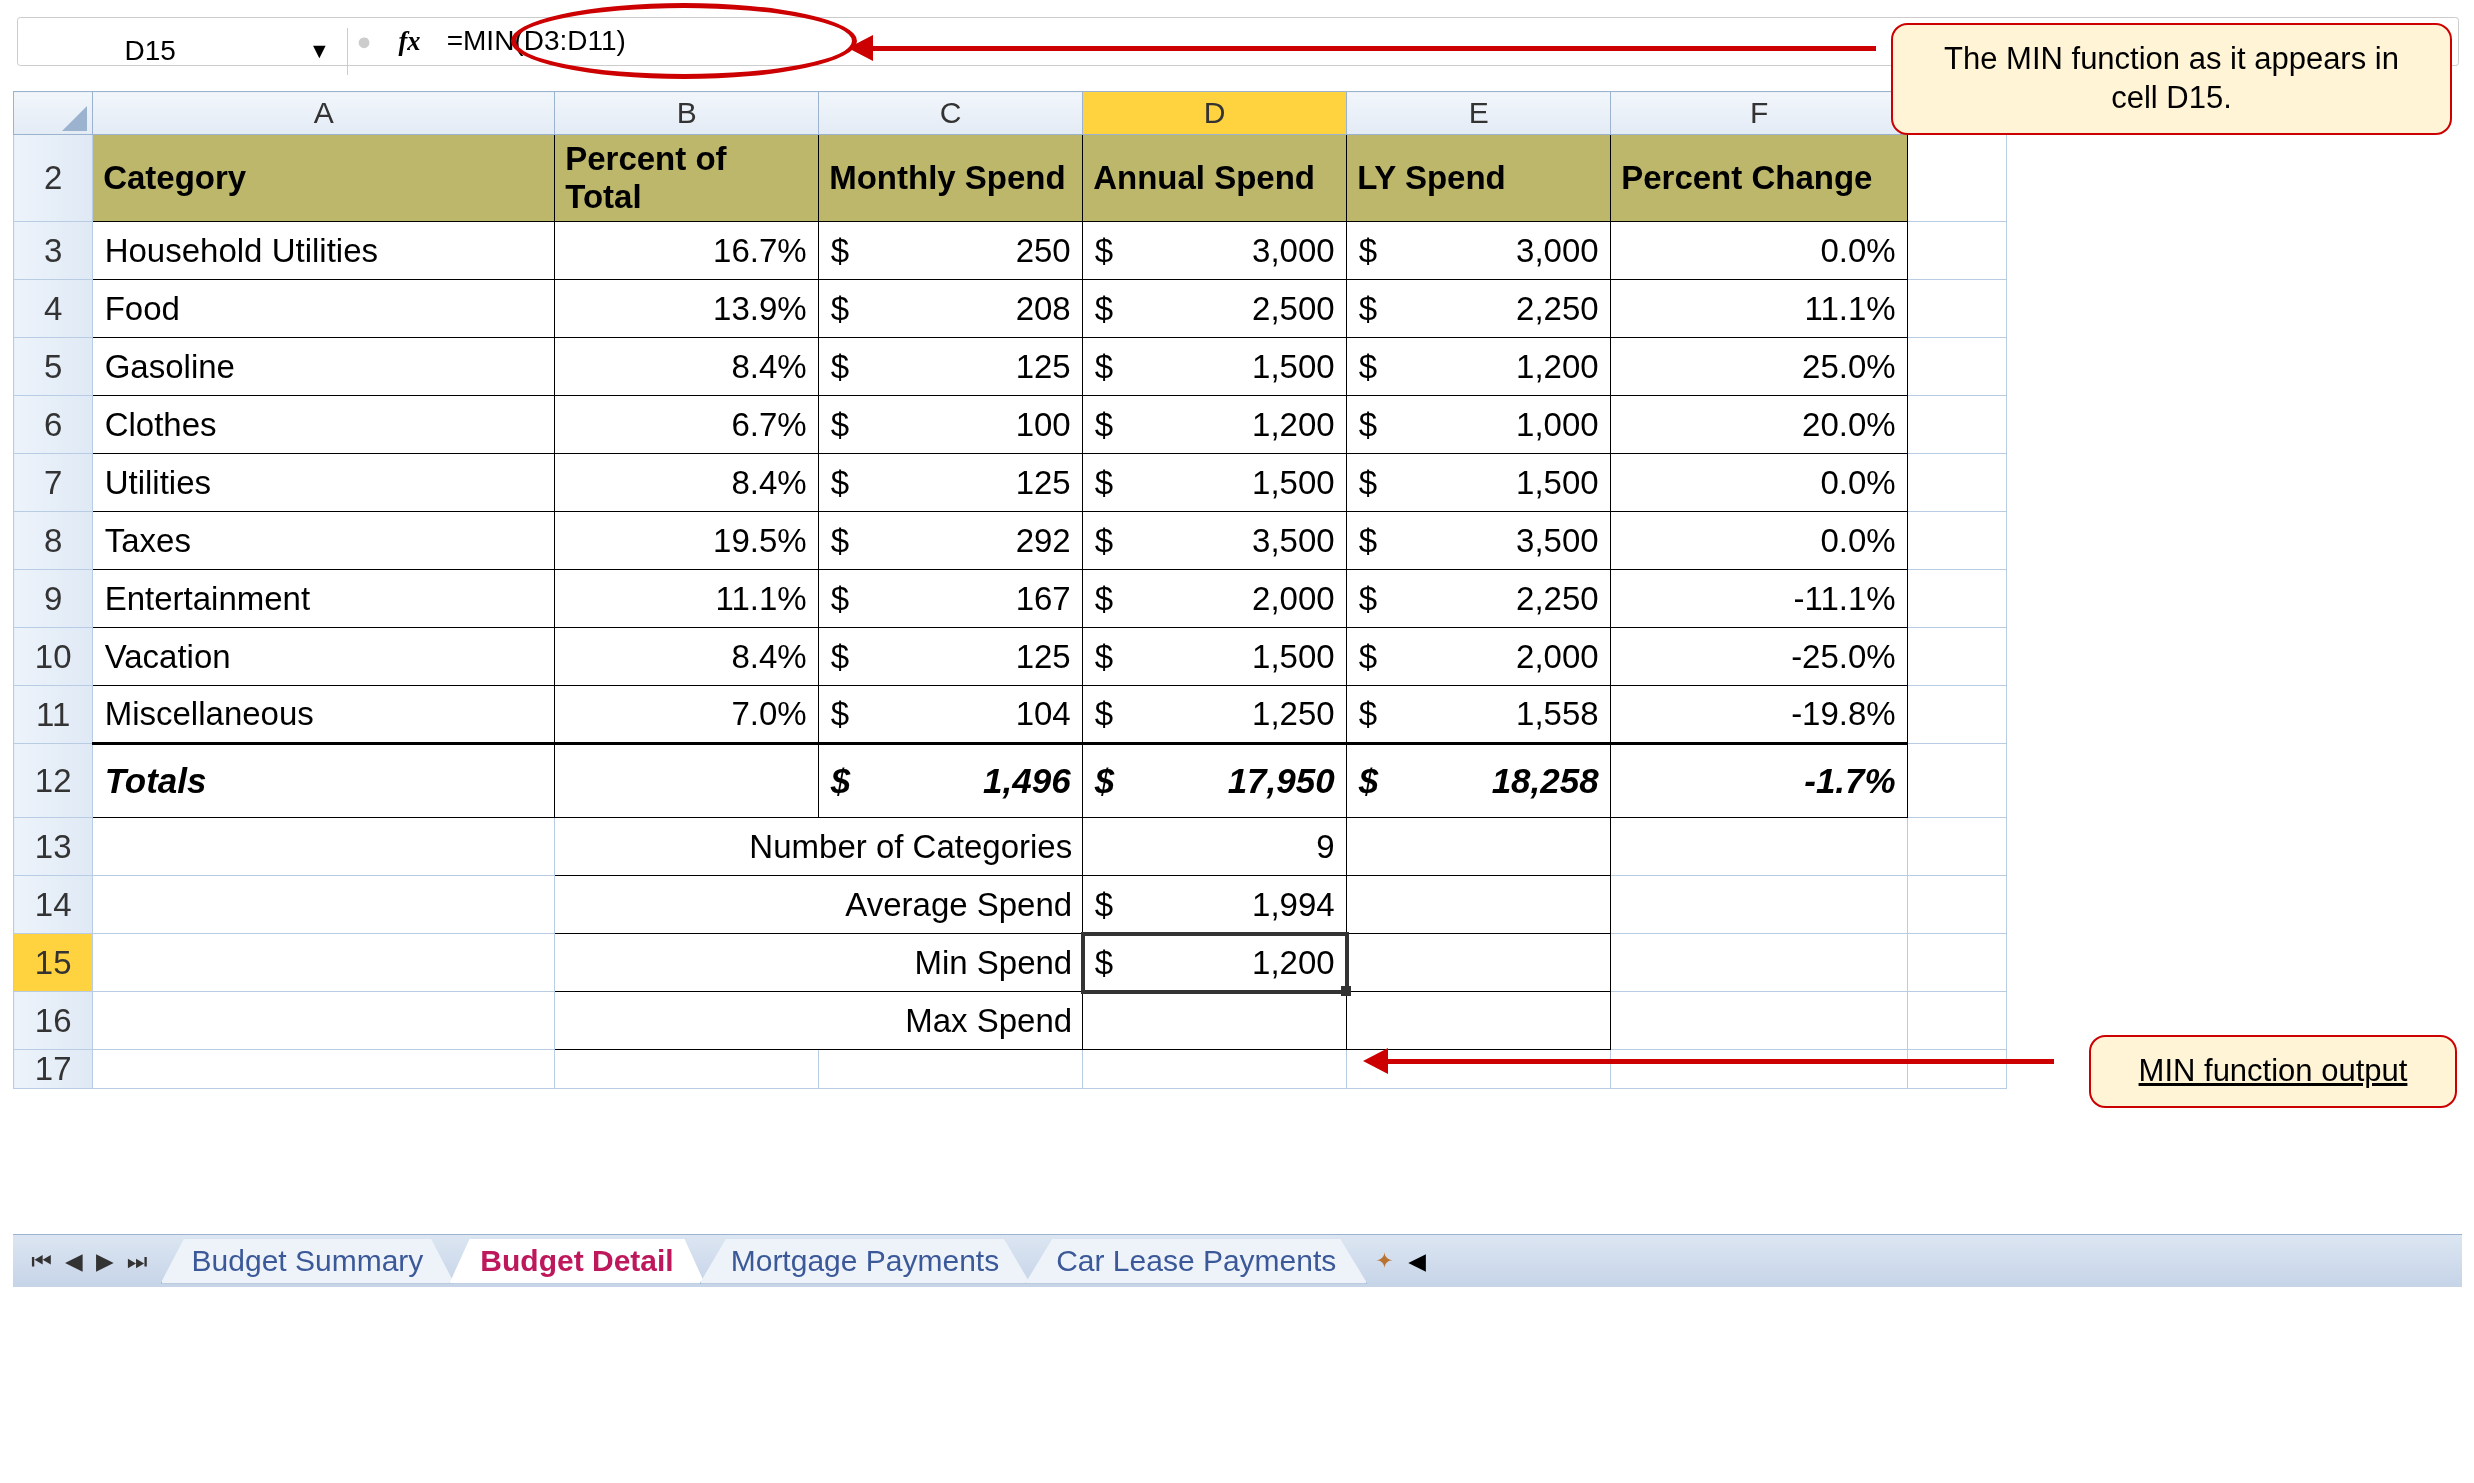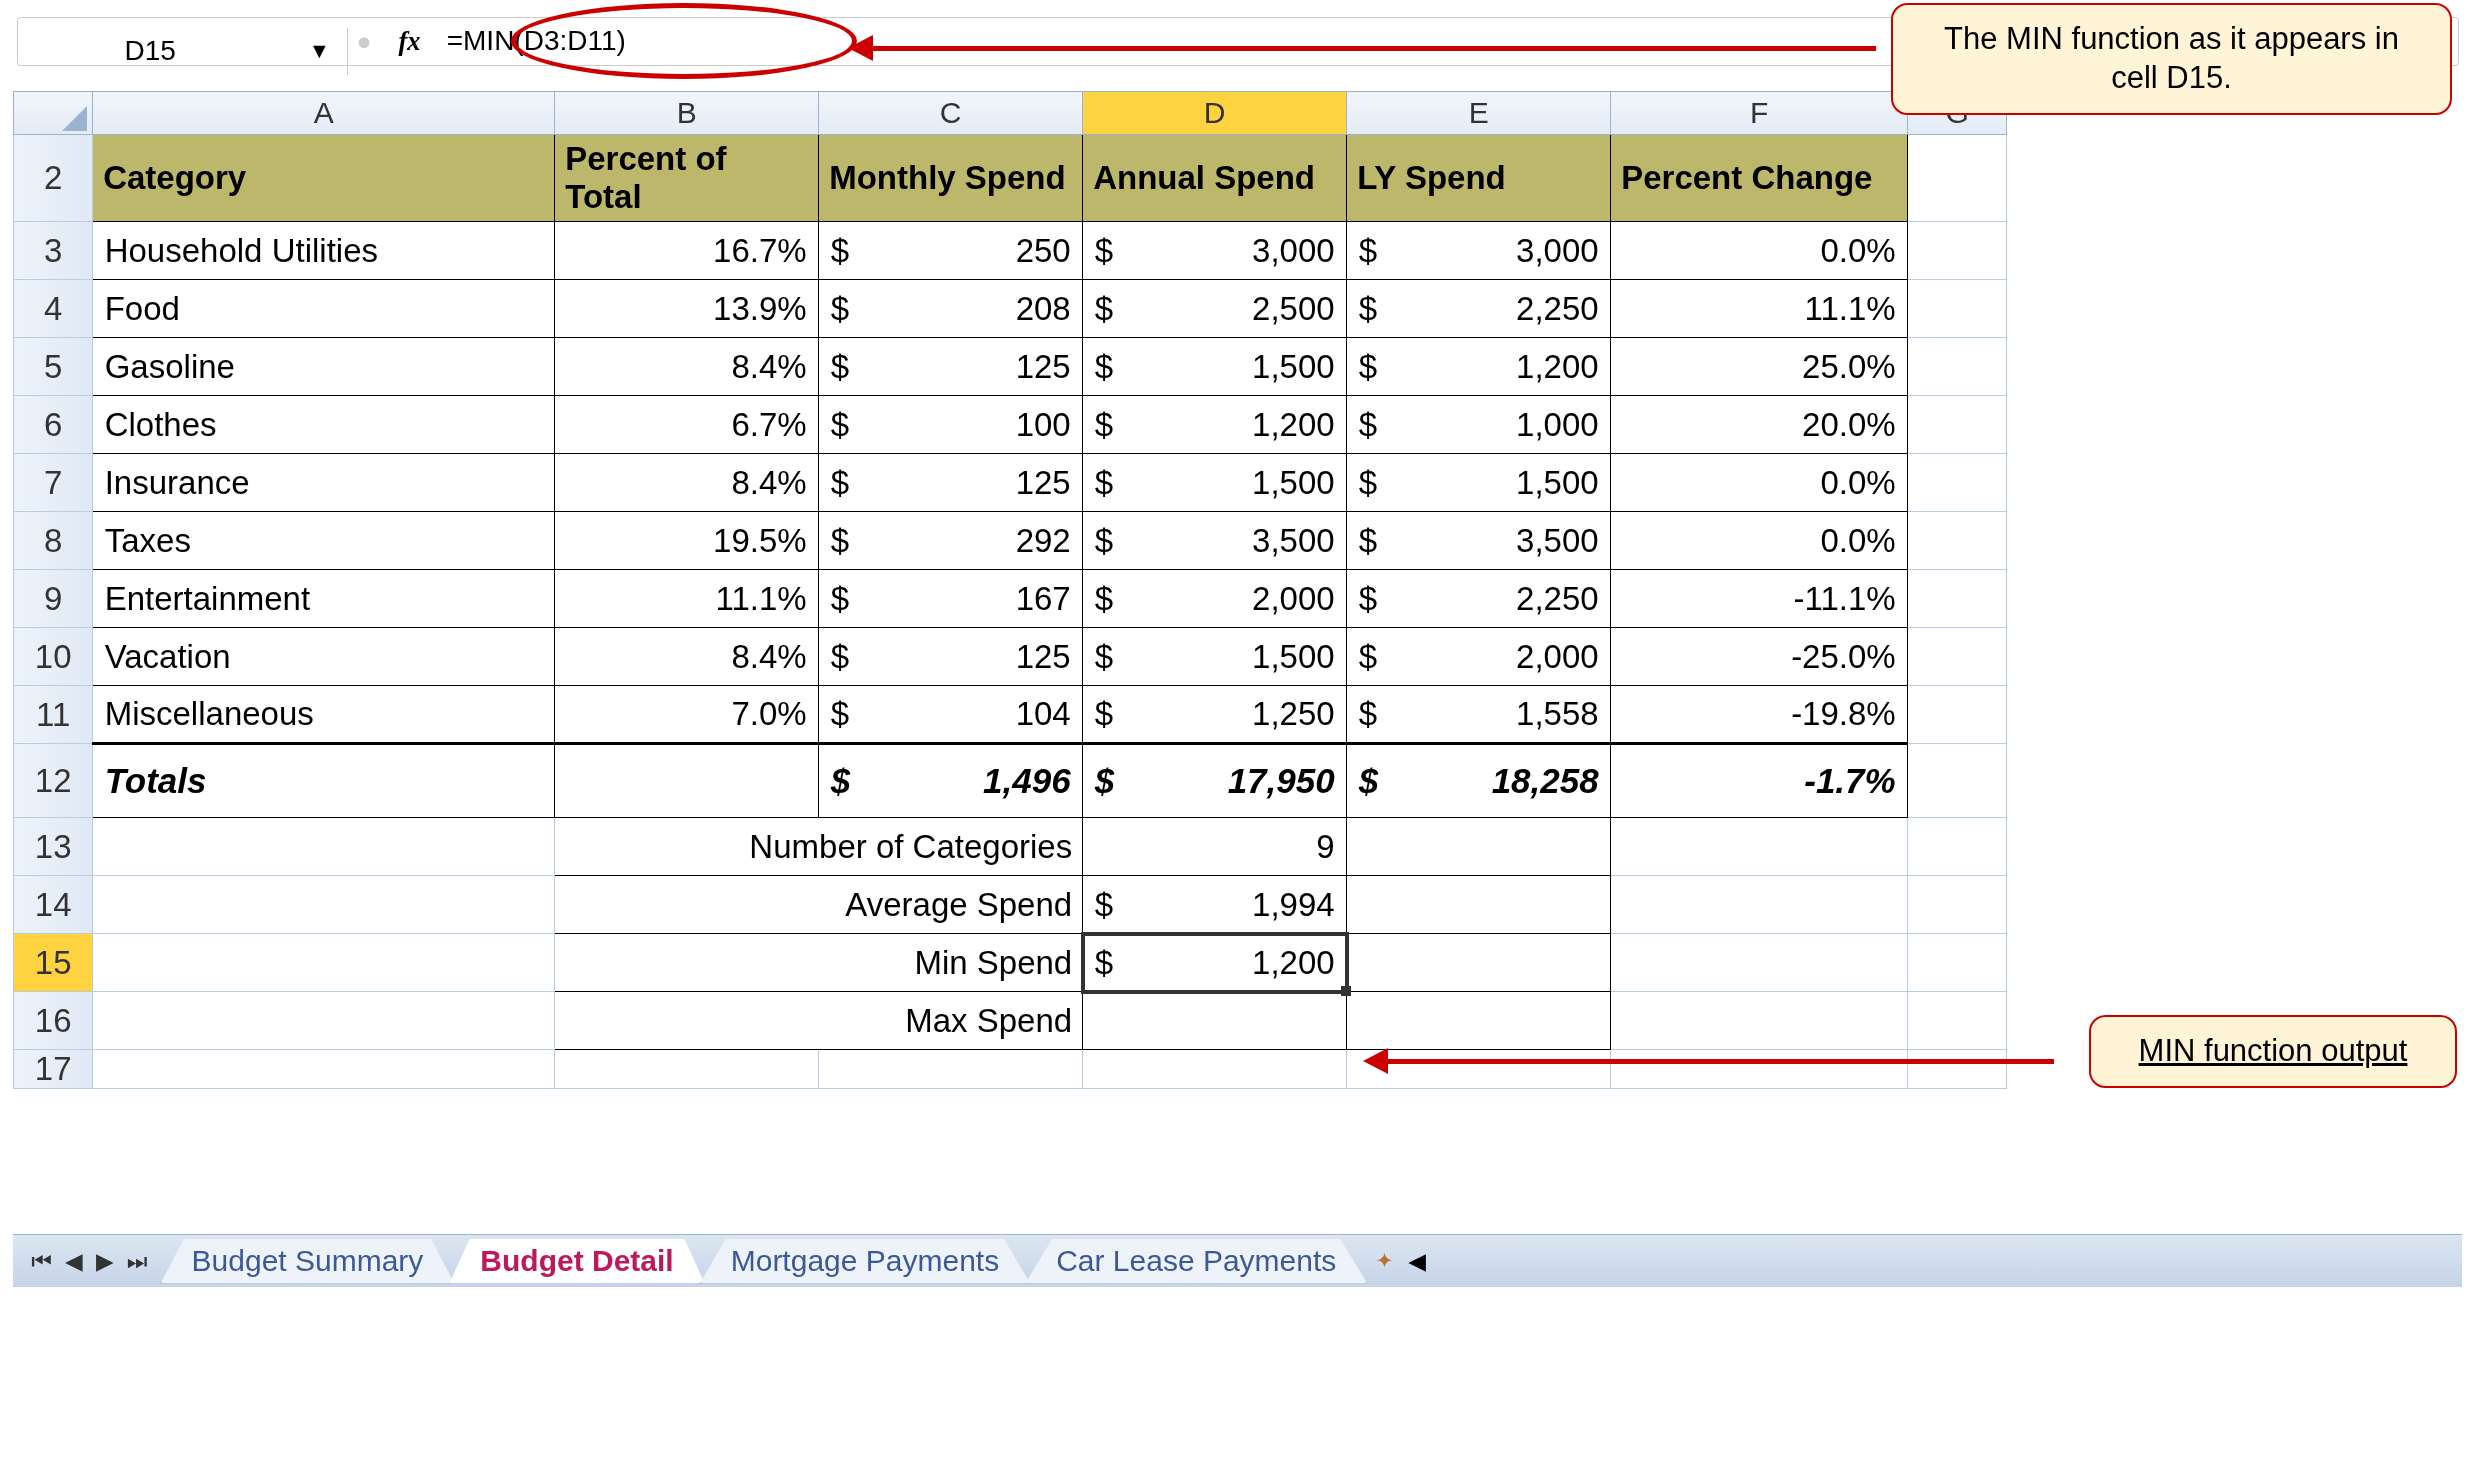--- a/index.html
+++ b/index.html
@@ -232,20 +232,21 @@
 .callout {
   position:absolute;
   background:#fff4d6;
   border:2.5px solid #c00;
   border-radius:16.5px;
   padding:15px 28px;
   font-size:31px;
   text-align:center;
   color:#000;
   line-height:1.25;
+  margin-top:20px;
 }
 .arrow-line {
   position:absolute;
   background:#c00;
   height:5px;
 }
 .arrow-head-left {
   position:absolute;
   width:0;height:0;
   border-top:13.2px solid transparent;
@@ -394,21 +395,21 @@
             <div class="money">
               <span>$</span>
               <span>1,000</span>
             </div>
           </td>
           <td class="data-cell txt-right">20.0%</td>
           <td class="empty-cell"></td>
         </tr>
         <tr>
           <td class="row-head">7</td>
-          <td class="data-cell txt-left">Insurance</td>
+          <td class="data-cell txt-left">Utilities</td>
           <td class="data-cell txt-right">8.4%</td>
           <td class="data-cell">
             <div class="money">
               <span>$</span>
               <span>125</span>
             </div>
           </td>
           <td class="data-cell">
             <div class="money">
               <span>$</span>

